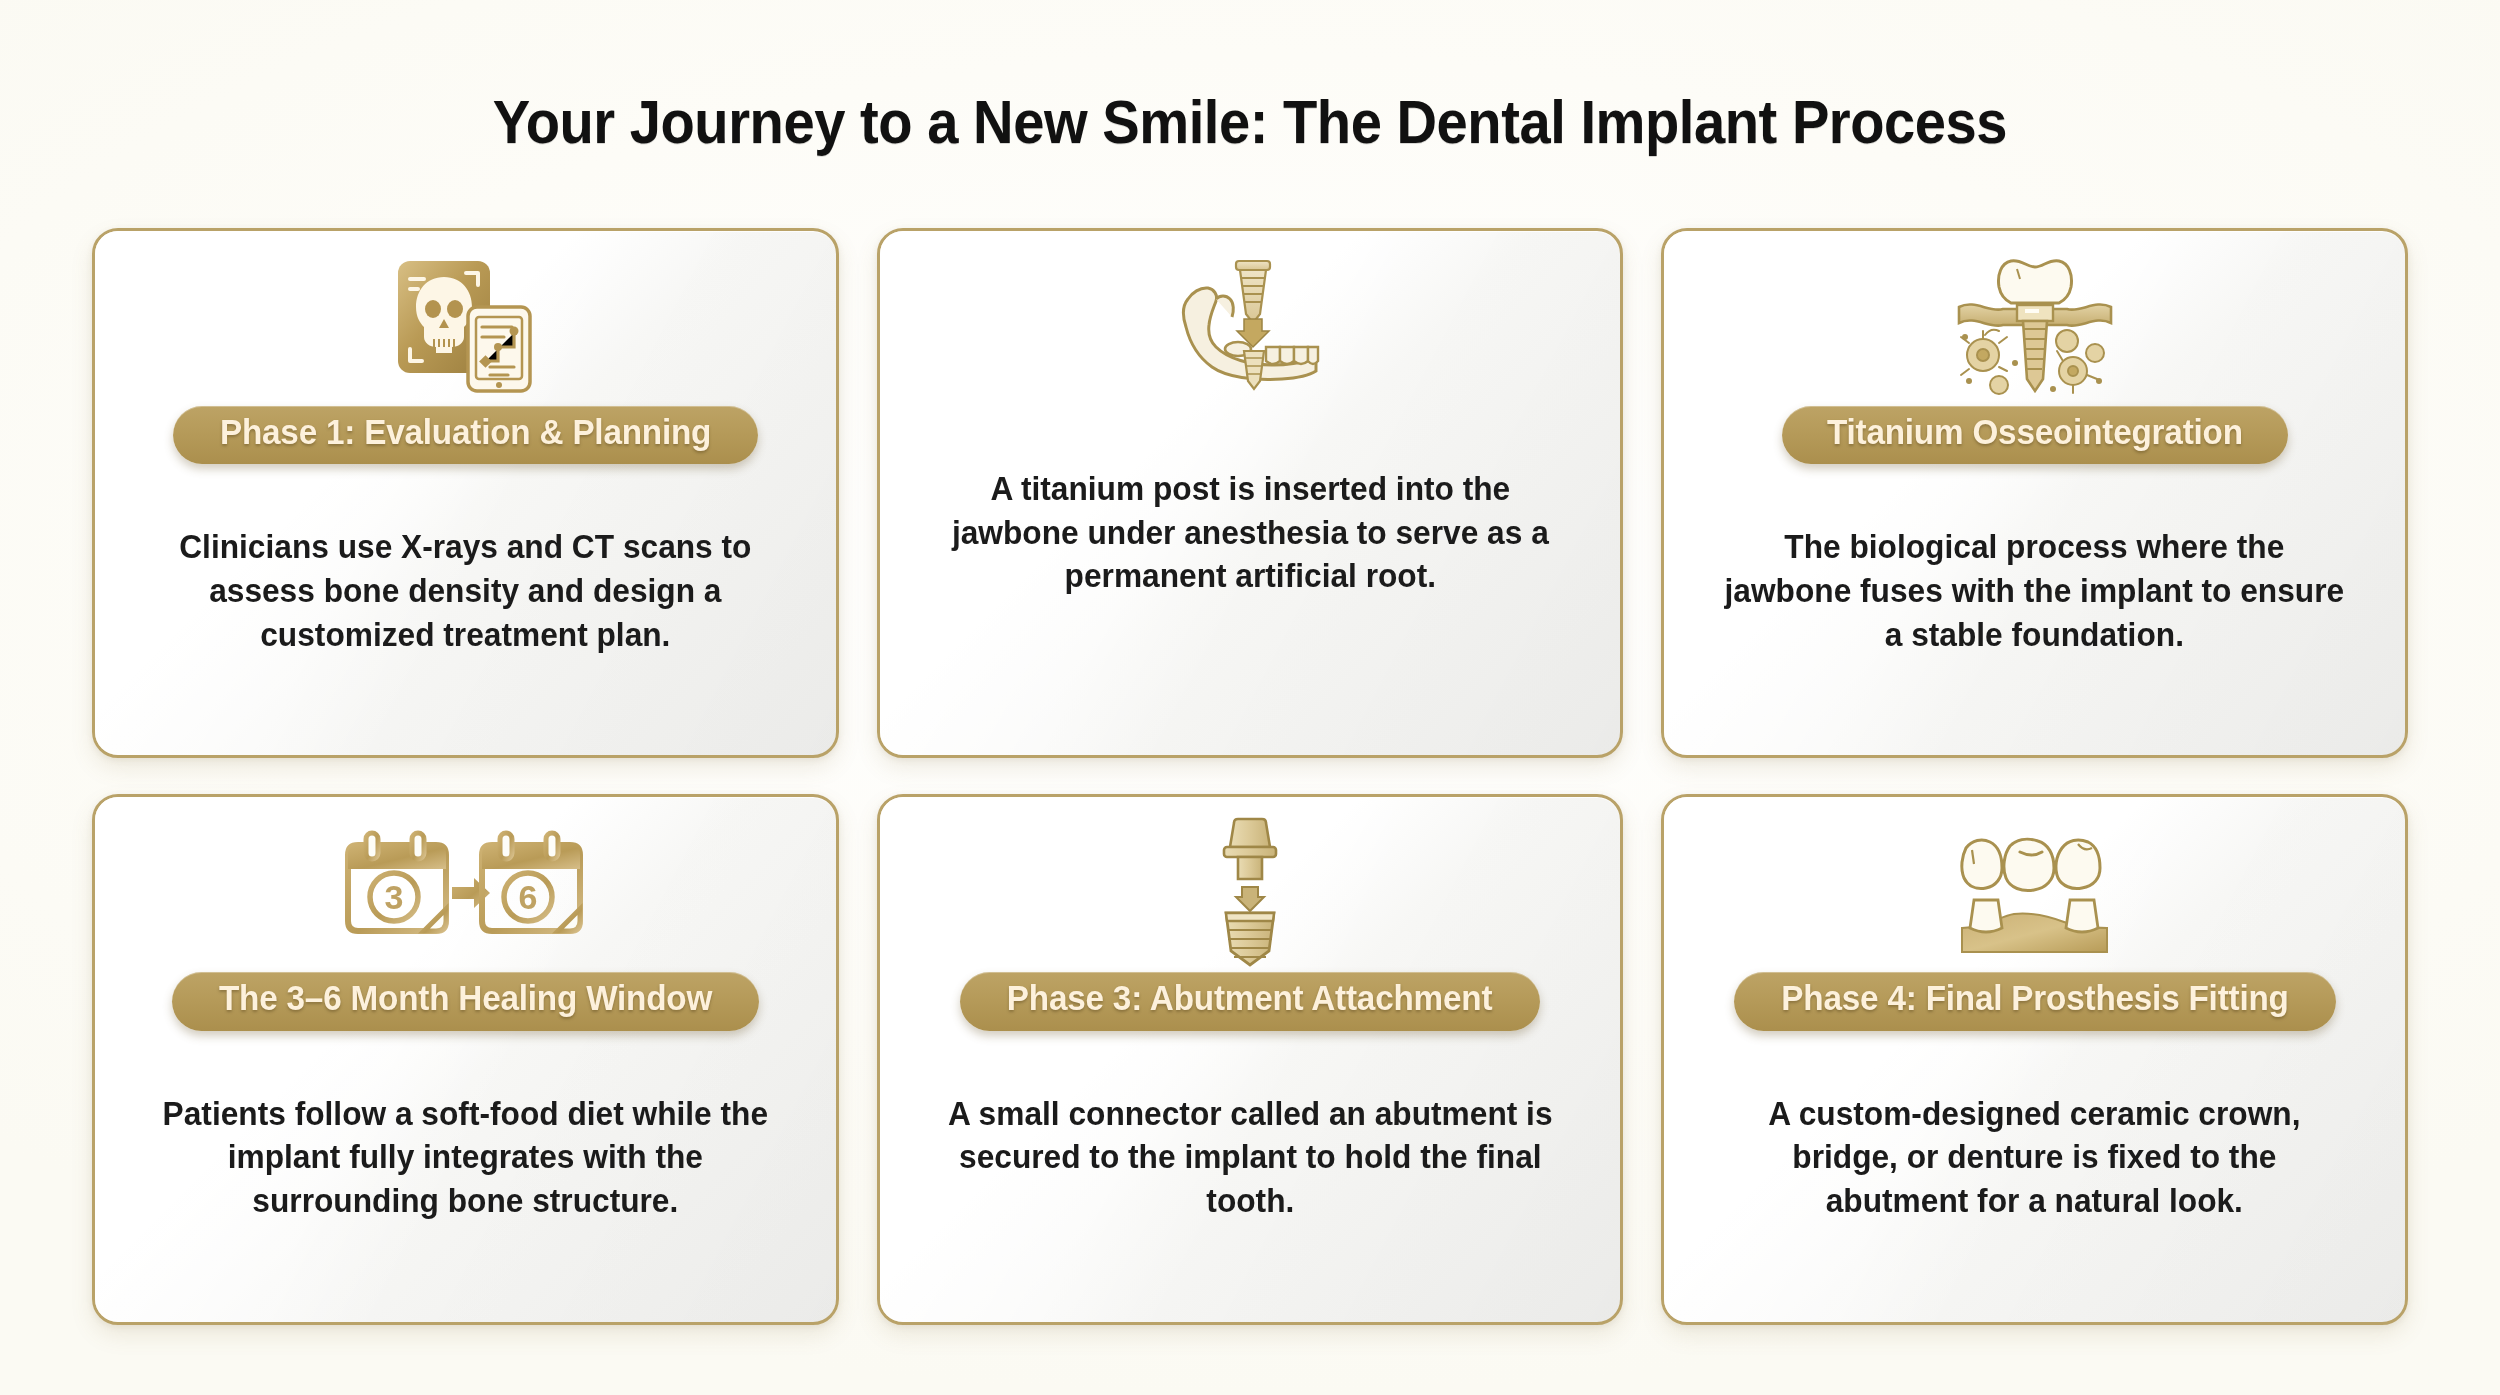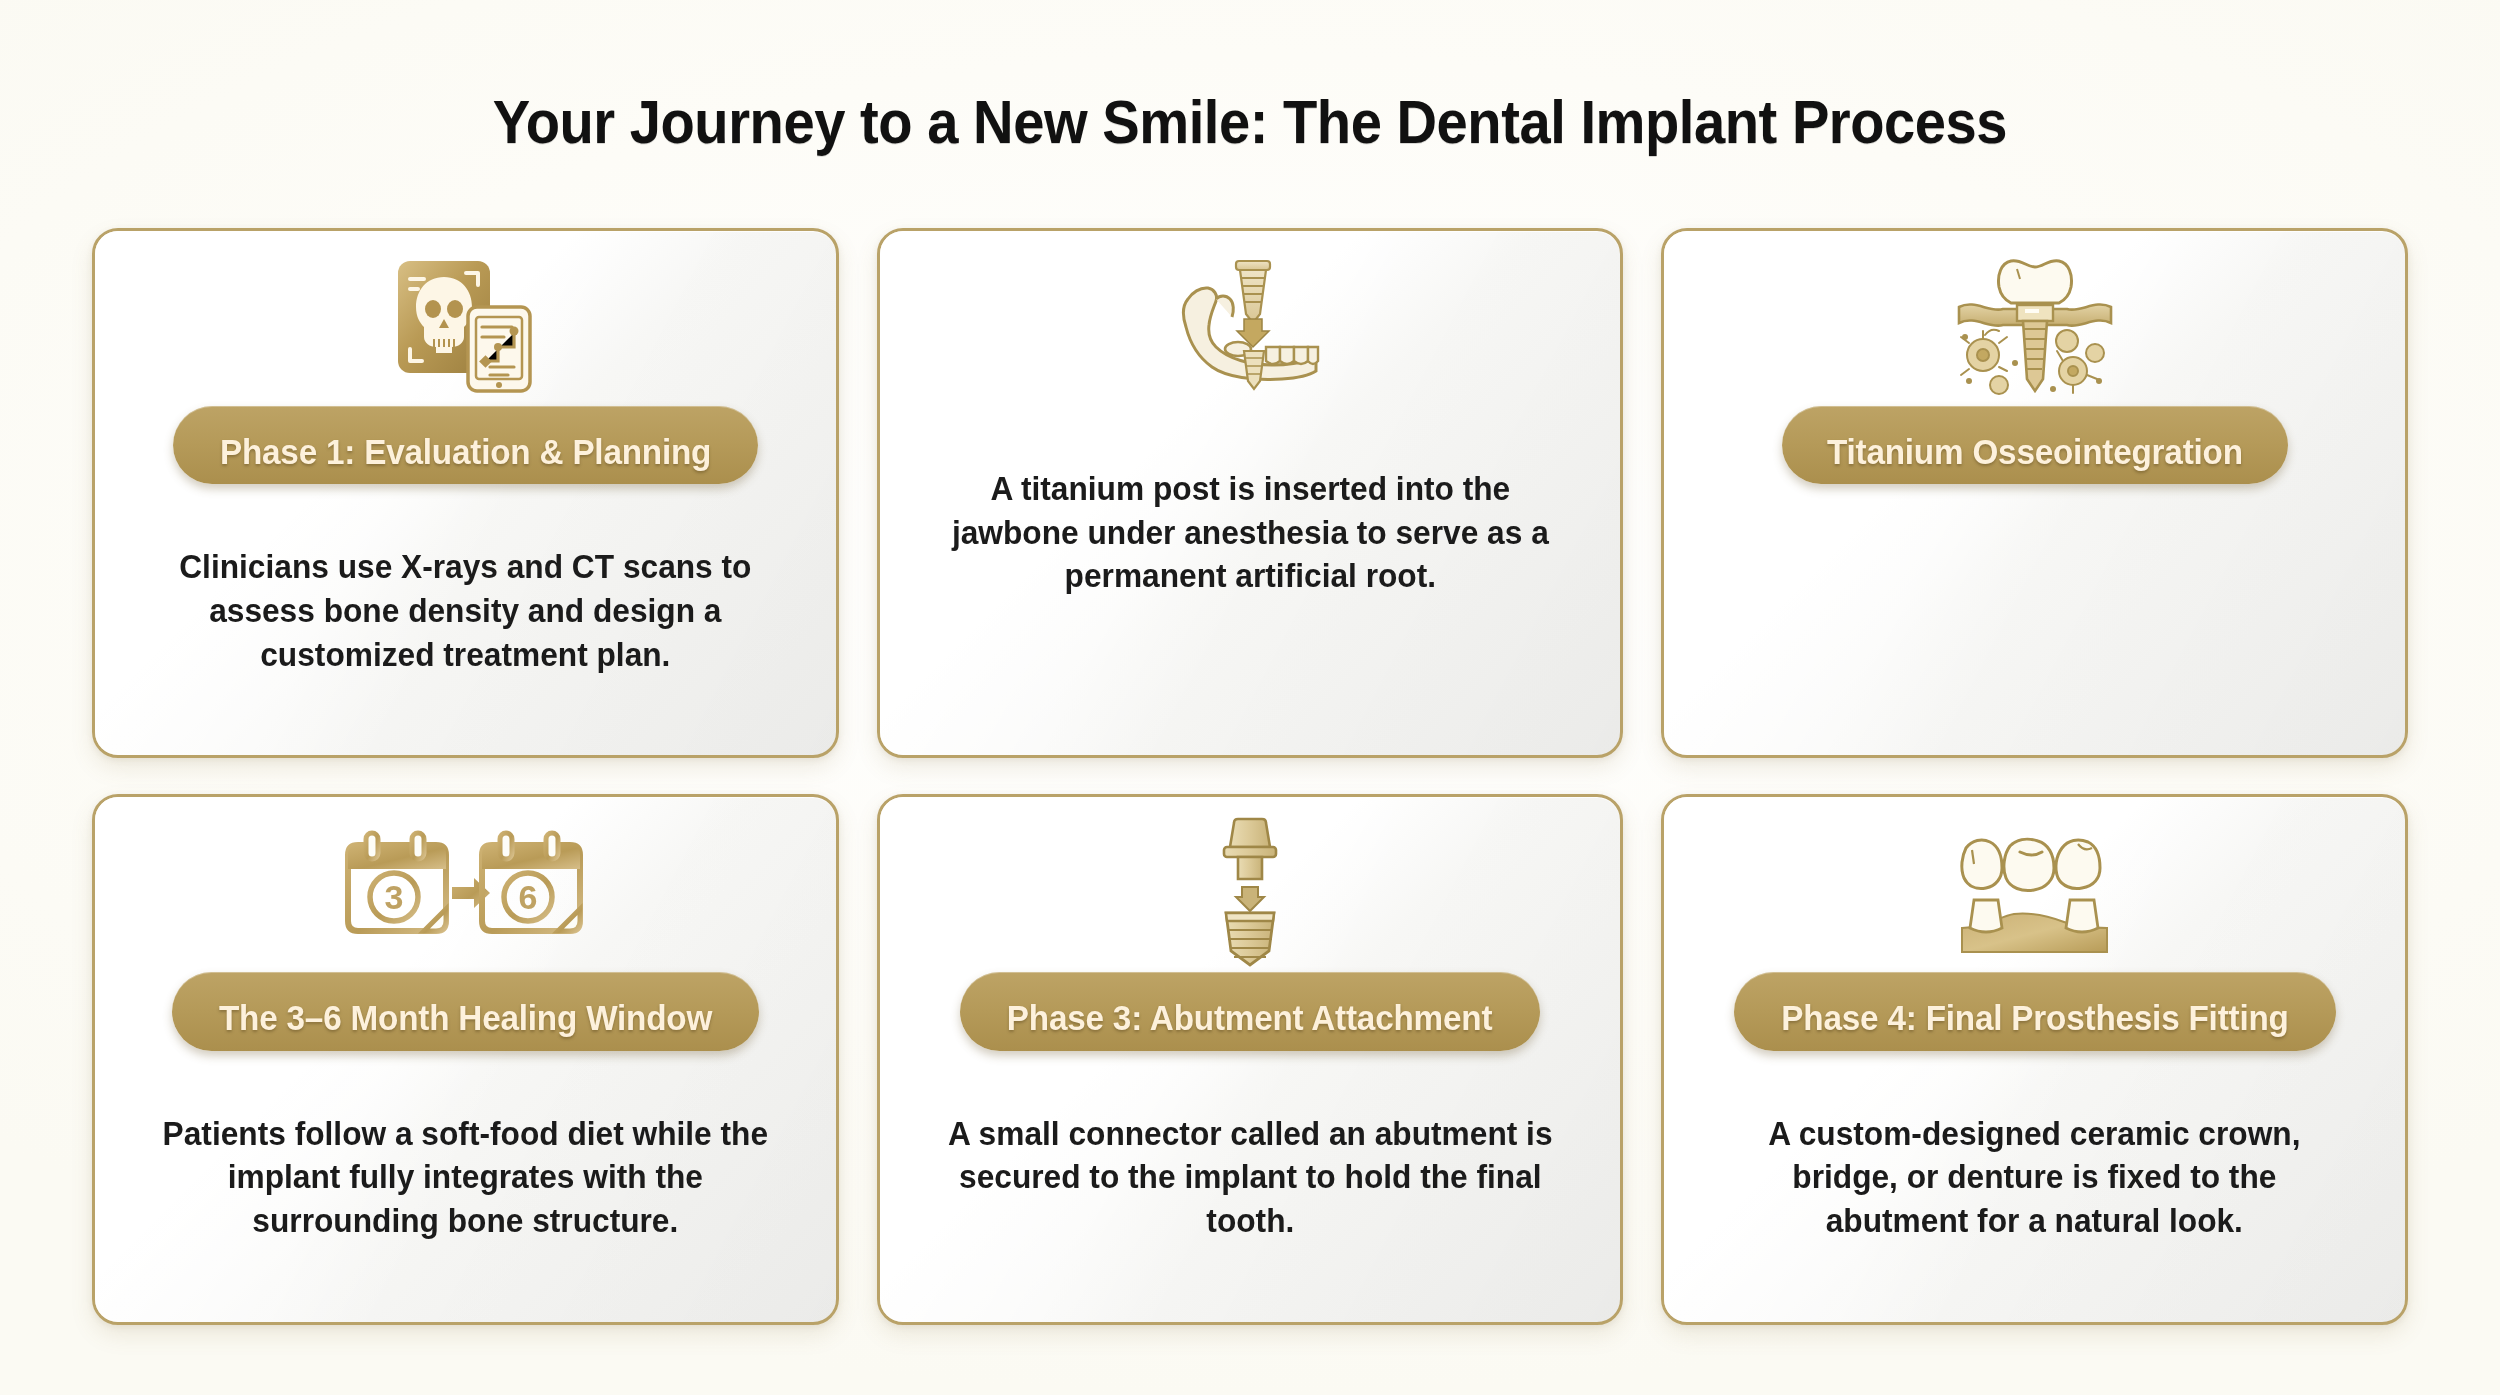--- a/index.html
+++ b/index.html
@@ -98,21 +98,21 @@
     box-sizing: border-box;
   }
   .icon-area svg { display: block; }
 
   
   .badge {
     position: relative;
     z-index: 2;
     background: linear-gradient(180deg, #bda365 0%, #b59a59 48%, #ab8f4d 100%);
     border-radius: 40px;
-    padding: 26px 34px 13px 34px;
+    padding: 6px 34px 13px 34px;
     margin: 0 22px;
     max-width: calc(100% - 44px);
     box-sizing: border-box;
     box-shadow:
       0 5px 10px rgba(110, 90, 45, 0.30),
       inset 0 1px 0 rgba(255,255,255,0.30);
     display: flex;
     align-items: center;
     justify-content: center;
   }
@@ -311,20 +311,23 @@
               <circle cx="98" cy="136" r="3"></circle>
               <circle cx="144" cy="128" r="3"></circle>
               <circle cx="10" cy="84" r="3"></circle>
             </g>
           </svg>
         </span>
       </div>
       <div class="badge">
         <span class="badge-text">Titanium Osseointegration</span>
       </div>
+      <div class="desc">
+        <p class="desc-text">The biological process where the jawbone fuses with the implant to ensure a stable foundation.</p>
+      </div>
     </div>
 
     <div class="card">
       <div class="icon-area">
         <span>
           <svg width="250" height="125" viewBox="0 0 250 125" xmlns="http://www.w3.org/2000/svg">
             <defs>
               <linearGradient id="g4a" x1="0" y1="0" x2="1" y2="1">
                 <stop offset="0%" stop-color="#cdb172"></stop>
                 <stop offset="55%" stop-color="#b99b57"></stop>

